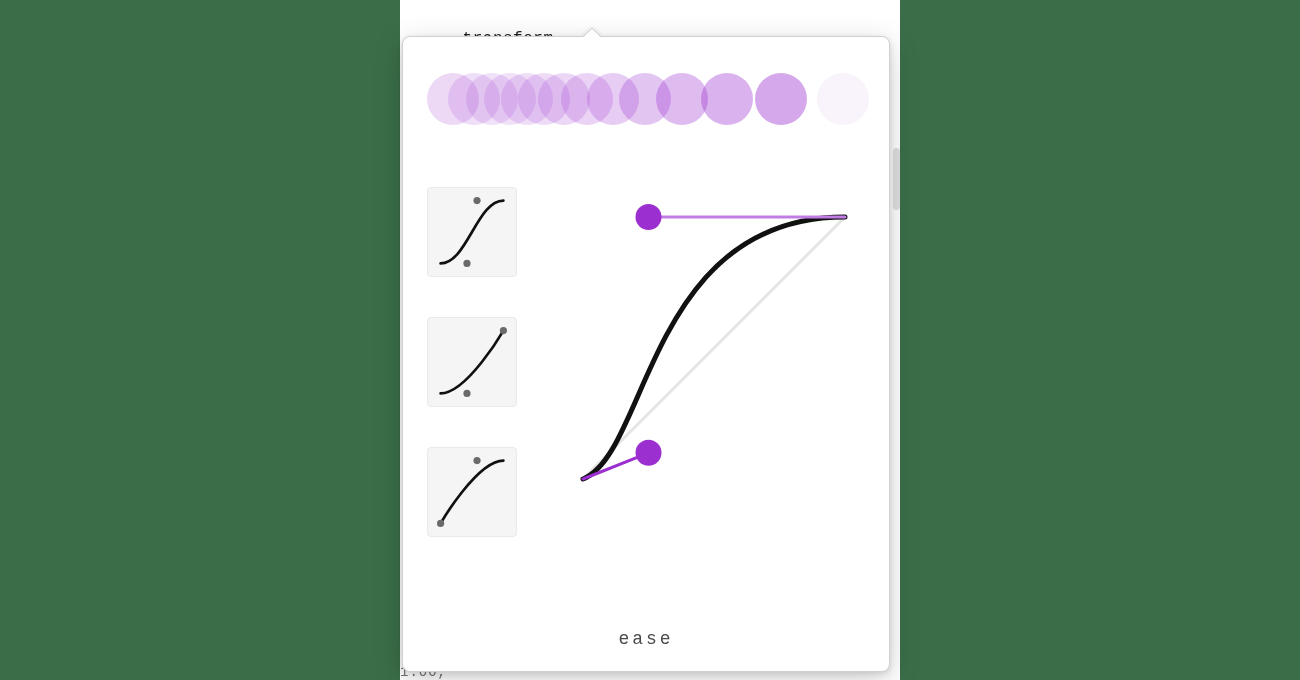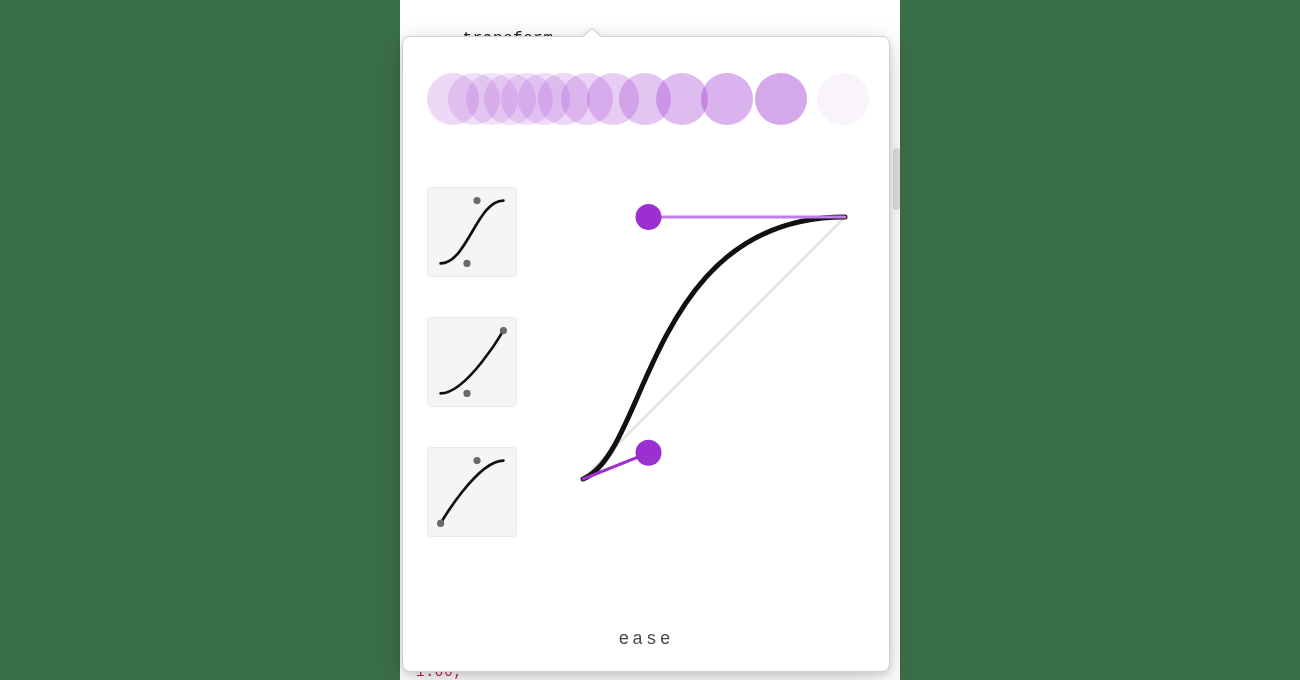--- a/index.html
+++ b/index.html
@@ -143,24 +143,24 @@
     text-align: center;
     font-family: Menlo, Consolas, "Courier New", monospace;
     font-size: 18px;
     letter-spacing: 3px;
     color: #4b4b4b;
   }
   
   .code-frag {
     position: absolute;
     bottom: 0;
-    left: 16px;
+    left: 0;
     font-family: Menlo, Consolas, "Courier New", monospace;
     font-size: 14px;
-    color: #be185d;
+    color: #737373;
     letter-spacing: 1px;
   }
 </style>
 </head>
 <body>
 
 <div class="stage">
   <div class="page-column">
 
     <div class="source-line">

